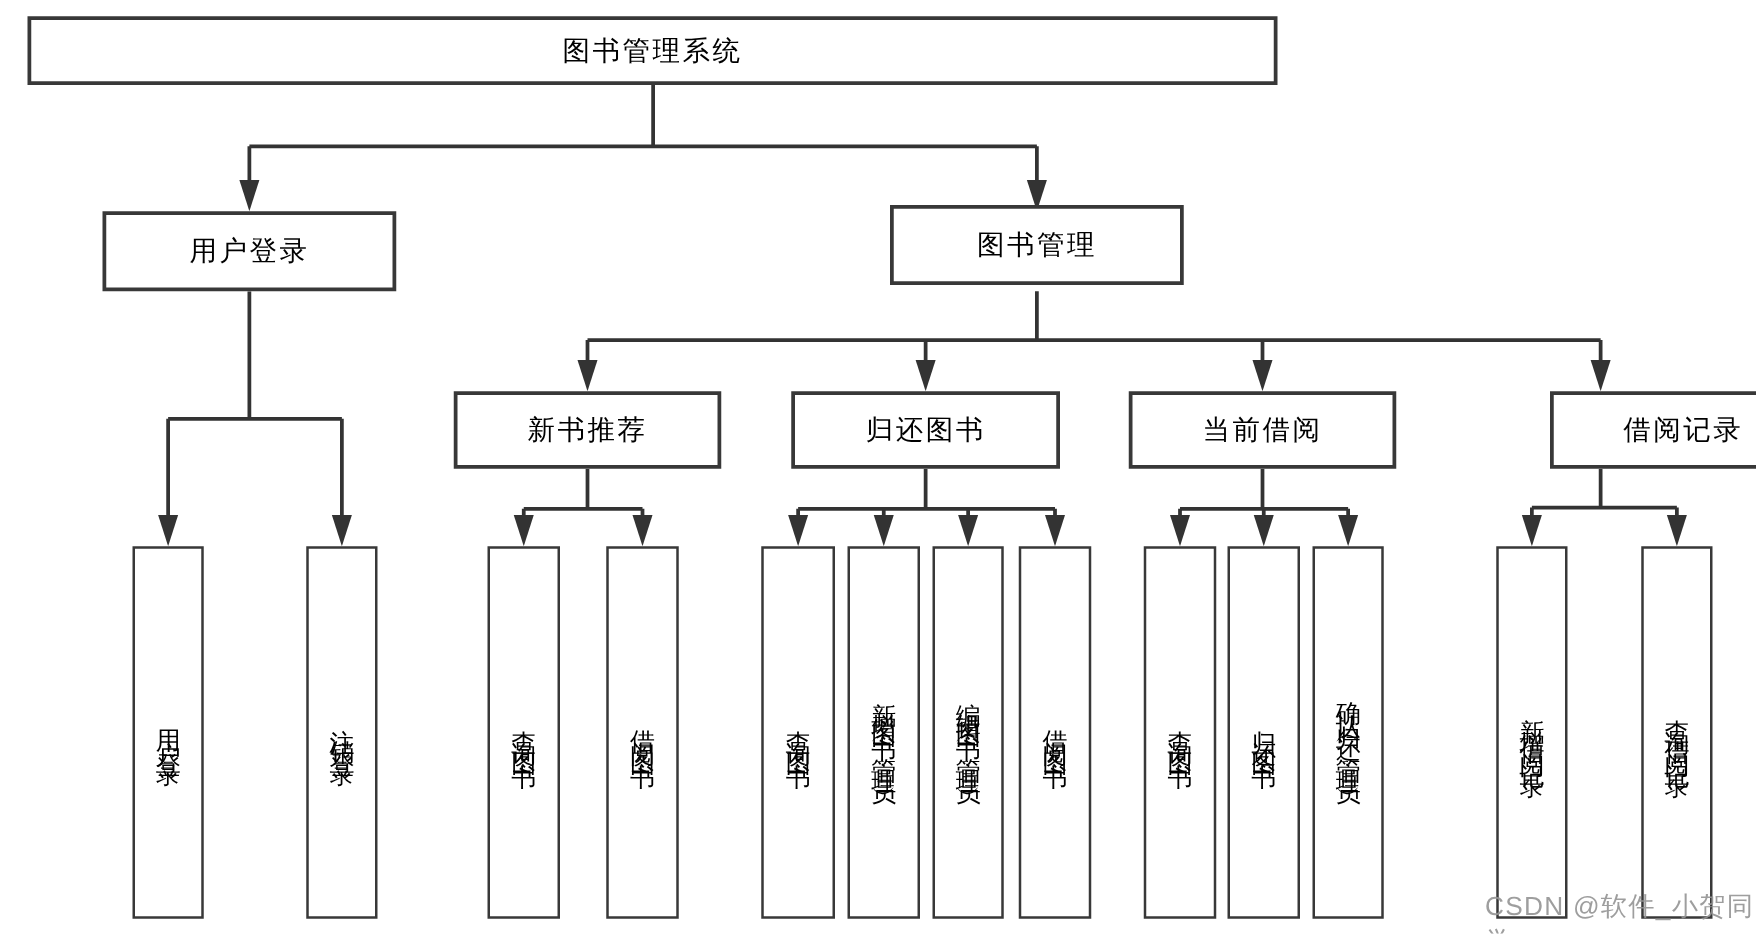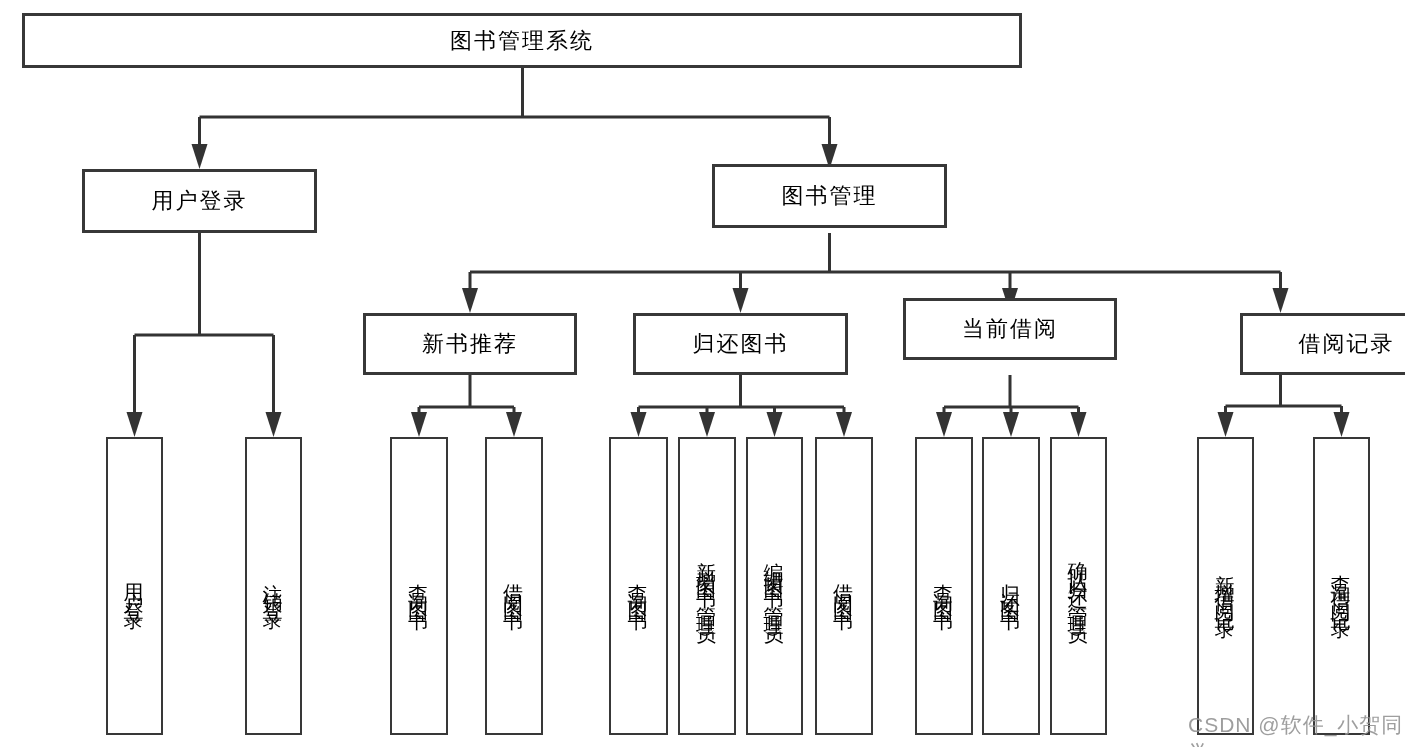--- a/index.html
+++ b/index.html
@@ -68,21 +68,21 @@
     <polygon points="1333.5,412 1349.5,412 1341.5,437"></polygon>
   </svg>
 
   <div class="box h" style="left:22px;top:13px;width:1000px;height:55px;">图书管理系统</div>
 
   <div class="box h" style="left:82px;top:169px;width:235px;height:64px;">用户登录</div>
   <div class="box h" style="left:712px;top:164px;width:235px;height:64px;">图书管理</div>
 
   <div class="box h" style="left:363px;top:313px;width:214px;height:62px;text-align:center;">新书推荐</div>
   <div class="box h" style="left:633px;top:313px;width:215px;height:62px;">归还图书</div>
-  <div class="box h" style="left:903px;top:298px;width:214px;height:62px;">当前借阅</div>
+  <div class="box h" style="left:903px;top:313px;width:214px;height:62px;">当前借阅</div>
   <div class="box h" style="left:1240px;top:313px;width:213px;height:62px;">借阅记录</div>
 
   <div class="box v" style="left:106px;top:437px;width:57px;height:298px;">用户登录</div>
   <div class="box v" style="left:245px;top:437px;width:57px;height:298px;">注销登录</div>
 
   <div class="box v" style="left:390px;top:437px;width:58px;height:298px;">查询图书</div>
   <div class="box v" style="left:485px;top:437px;width:58px;height:298px;">借阅图书</div>
 
   <div class="box v" style="left:609px;top:437px;width:59px;height:298px;">查询图书</div>
   <div class="box v" style="left:678px;top:437px;width:58px;height:298px;">新增图书（管理员）</div>

